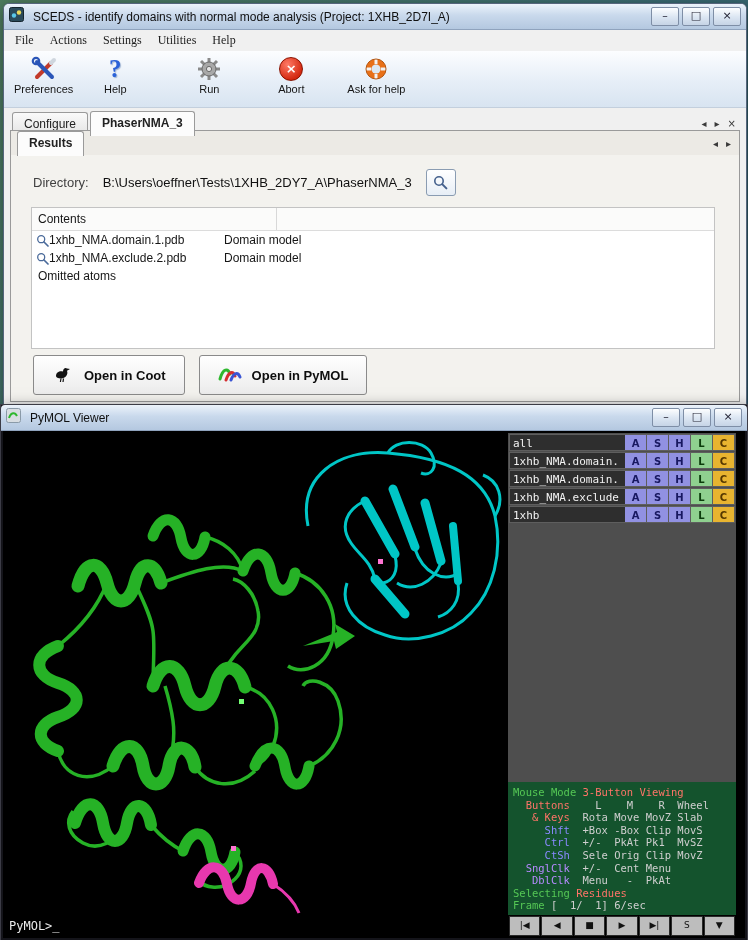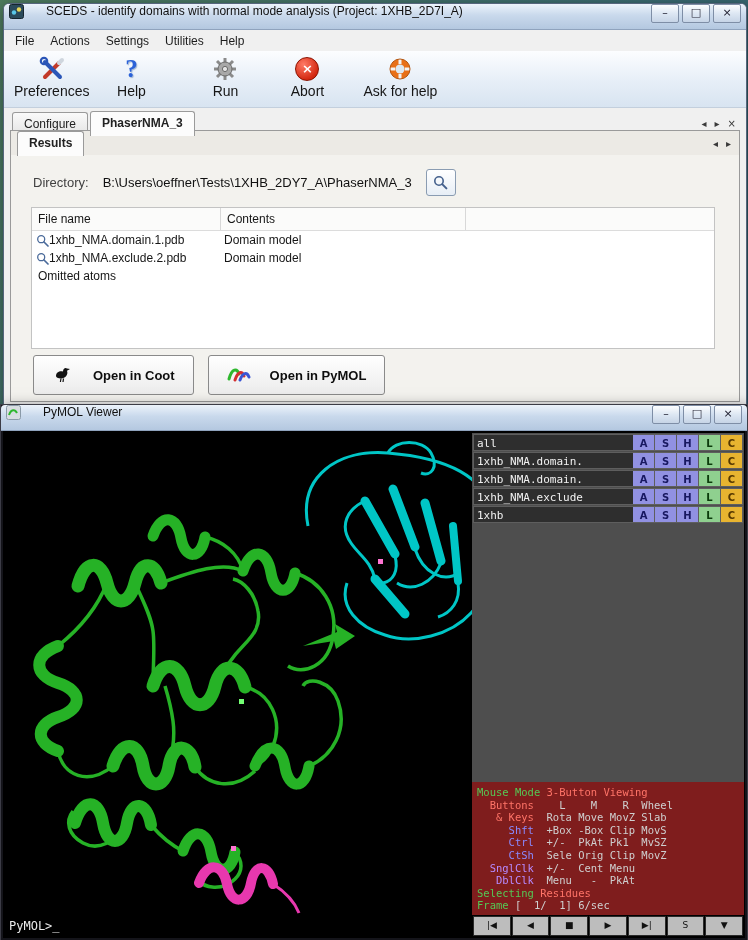--- a/index.html
+++ b/index.html
@@ -1,37 +1,37 @@
 <!DOCTYPE html>
 <html><head>
 <meta charset="utf-8">
 <style>
   html,body{margin:0;padding:0;width:748px;height:940px;overflow:hidden;
     background:linear-gradient(135deg,#4e7c5e 0%,#3a6a72 40%,#24506e 100%);
     font-family:"Liberation Sans",sans-serif;}
   .window{position:absolute;box-shadow:2px 4px 14px rgba(0,0,0,.55);}
   
-  .titlebar{height:25px;display:flex;gap:22px;padding:0 5px;
+  .titlebar{height:25px;display:flex;align-items:center;gap:9px;padding:0 5px;
     background:linear-gradient(#ecf3fb,#c9d9ec 45%,#b4c8e0);
     border-bottom:1px solid #8fa3bd;border-radius:5px 5px 0 0;}
   .title-text{flex:1;font-size:12px;color:#101010;white-space:nowrap;overflow:hidden;}
   .caption-buttons{display:flex;gap:3px;}
   .cap-btn{width:26px;height:17px;border:1px solid #7e8ea6;border-radius:2px;
     background:linear-gradient(#fdfeff,#dde7f3 50%,#c6d4e6);
     font:11px/15px "DejaVu Sans",sans-serif;text-align:center;color:#223;cursor:default;}
   
   .sceds{left:3px;top:3px;width:742px;height:400px;background:#f0f0f0;
     border:1px solid #55657c;border-radius:6px 6px 0 0;}
   .menubar{height:21px;display:flex;align-items:center;padding-left:3px;background:#f0f0f0;}
-  .menu-item{font-size:12px;color:#1d1d1d;padding:2px 8px;}
+  .menu-item{font-size:12px;color:#1d1d1d;padding:2px 8px;font-family:Liberation Serif, serif;}
   .toolbar{height:52px;display:flex;align-items:flex-start;gap:20px;padding:4px 10px 0 10px;
     background:linear-gradient(#fcfdff,#e6eef7 55%,#d8e4f1);border-bottom:1px solid #c3cfdd;}
   .tool{display:flex;flex-direction:column;align-items:center;gap:1px;min-width:44px;}
   .t-icon{height:27px;display:flex;align-items:center;justify-content:center;}
-  .t-label{font-size:14px;color:#161616;white-space:nowrap;}
+  .t-label{font-size:11px;color:#161616;white-space:nowrap;}
   .help-q{font:bold 25px "Liberation Serif",serif;color:#2b62d8;text-shadow:1px 1px 1px #9fb4d2;}
   .abort-circle{width:22px;height:22px;border-radius:50%;
     background:radial-gradient(circle at 35% 30%,#ff7a66,#d32810 72%);
     border:1px solid #8a1200;color:#fff;font:bold 13px/21px "DejaVu Sans",sans-serif;text-align:center;}
   .abort-circle::before{content:"×";}
   
   .tabbar{height:27px;display:flex;align-items:flex-end;padding:0 8px;background:#f0f0f0;}
   .tab{font-size:12px;color:#222;padding:4px 11px;margin-right:2px;
     border:1px solid #9a9a9a;border-bottom:none;border-radius:3px 3px 0 0;
     background:linear-gradient(#fafafa,#e4e4e4);}
@@ -51,40 +51,40 @@
     background:linear-gradient(#ffffff,#e7eef6);display:flex;align-items:center;justify-content:center;}
   .ftable{position:absolute;left:20px;right:24px;top:52px;height:140px;background:#fff;
     border:1px solid #c3c3c3;font-size:12px;color:#161616;}
   .thead{display:flex;height:22px;line-height:22px;background:#fbfbfa;border-bottom:1px solid #dcdcdc;}
   .th-file{width:182px;padding-left:6px;border-right:1px solid #d8d8d8;}
   .th-contents{width:238px;padding-left:6px;border-right:1px solid #d8d8d8;}
   .trow{display:flex;height:18px;line-height:18px;align-items:center;}
   .td-file{width:182px;padding-left:4px;display:flex;align-items:center;}
   .td-contents{width:238px;padding-left:6px;}
   .btn-row{position:absolute;left:22px;bottom:6px;display:flex;gap:14px;}
-  .big-btn{height:38px;display:flex;align-items:center;gap:19px;padding:0 18px;
+  .big-btn{height:38px;display:flex;align-items:center;gap:10px;padding:0 18px;
     border:1px solid #8a8a8a;border-radius:3px;background:linear-gradient(#ffffff,#ececec);
     font-weight:bold;font-size:13px;color:#0e0e0e;}
   
   .pymol{left:0;top:404px;width:746px;height:535px;background:#14141a;border:1px solid #3c3c46;}
   .pymol .titlebar{border-radius:4px 4px 0 0;}
   .pymol-body{position:absolute;left:2px;right:2px;top:26px;bottom:2px;background:#000;overflow:hidden;}
   .viewport{position:absolute;left:0;top:0;}
-  .side-panel{position:absolute;top:2px;right:1px;bottom:1px;width:272px;
+  .side-panel{position:absolute;top:2px;right:9px;bottom:1px;width:228px;
     display:flex;flex-direction:column;background:#4e4e4e;}
   .obj-row{display:flex;height:17px;margin:1px 1px 0 1px;}
   .obj-name{flex:1;background:#2e2e2e;color:#f2f2f2;font:11px/17px "DejaVu Sans Mono",monospace;
     padding-left:3px;white-space:nowrap;overflow:hidden;border:1px solid #5e5e5e;border-right:none;}
   .obj-btn{width:21px;text-align:center;font:bold 10px/17px "DejaVu Sans",sans-serif;
     border:1px solid #5e5e5e;border-left:none;}
   .ob-a,.ob-s,.ob-h{background:#9191e2;color:#181860;}
   .ob-l{background:#8fd08f;color:#0c3c0c;}
   .ob-c{background:#e8b430;color:#553800;}
   .panel-spacer{flex:1;}
-  .mouse-panel{background:#7f1d1d;padding:4px 2px 3px 5px;}
+  .mouse-panel{background:#14532d;padding:4px 2px 3px 5px;}
   .m-line{white-space:pre;font:10.5px/12.6px "DejaVu Sans Mono",monospace;}
   .mk-red{color:#ff7468;}
   .mk-blue{color:#8a8aff;}
   .mk-purple{color:#b68aff;}
   .mk-green{color:#55c855;}
   .mv{color:#cfcfcf;}
   .playback{display:flex;height:20px;background:#000;gap:1px;padding:1px;}
   .pb-btn{flex:1;background:#bdbdbd;border:1px solid #2a2a2a;
     font:9px/16px "DejaVu Sans",sans-serif;text-align:center;color:#111;}
   .cmdline{position:absolute;left:6px;bottom:5px;font:12px "DejaVu Sans Mono",monospace;color:#eaeaea;}
@@ -201,21 +201,20 @@
           <span class="dir-btn">
               <svg width="15" height="15" viewBox="0 0 15 15">
                 <circle cx="6" cy="6" r="4.2" fill="none" stroke="#44608c" stroke-width="1.6"></circle>
                 <line x1="9.4" y1="9.4" x2="13.4" y2="13.4" stroke="#44608c" stroke-width="2" stroke-linecap="round"></line>
               </svg>
             </span>
         </div>
 
         <div class="ftable">
           <div class="thead">
-            <span class="th-file">File name</span>
             <span class="th-contents">Contents</span>
           </div>
           <div class="trow">
             <span class="td-file">
                 <svg width="13" height="13" viewBox="0 0 13 13">
                   <circle cx="5.2" cy="5.2" r="3.5" fill="none" stroke="#4a6a9a" stroke-width="1.3"></circle>
                   <line x1="8" y1="8" x2="12" y2="12" stroke="#4a6a9a" stroke-width="1.7" stroke-linecap="round"></line>
                 </svg>
                 <span>1xhb_NMA.domain.1.pdb</span>
               </span>

